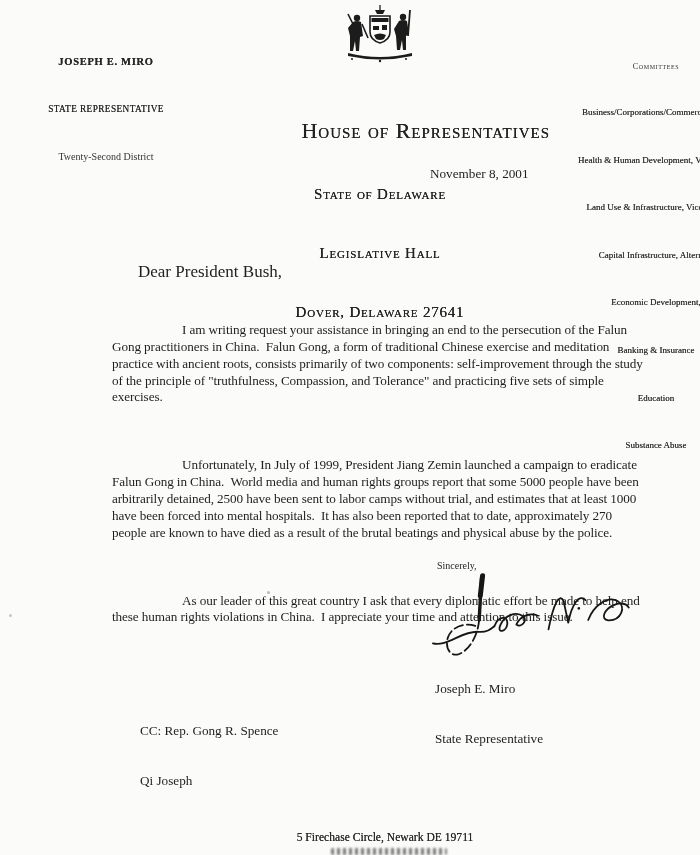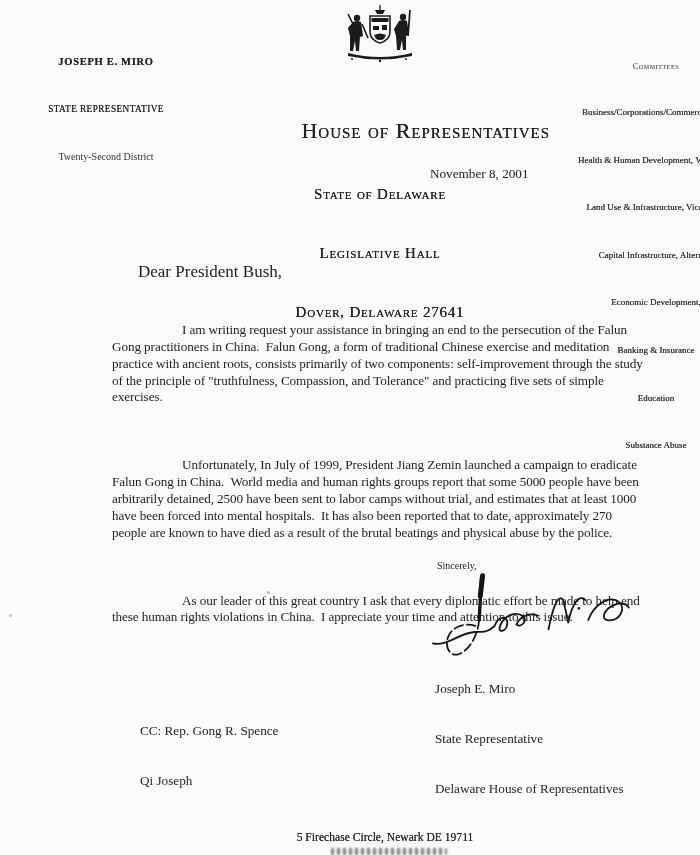--- a/index.html
+++ b/index.html
@@ -126,21 +126,20 @@
       <path d="M66 55 C70 45 80 44 79 53 C78 61 68 63 72 54 C76 45 88 40 95 46 C100 50 93 58 88 54 C92 46 102 42 110 46" stroke-width="1.8"></path>
       <path d="M120 60 C126 34 132 24 136 32 L140 54 C144 36 152 25 158 32" stroke-width="1.8"></path>
       <circle cx="151" cy="40" r="1.4" fill="#161616" stroke-width="0"></circle>
       <path d="M160 52 C166 38 180 28 190 34 C199 40 193 54 180 53 C172 52 176 42 186 38 C193 35 199 37 201 41" stroke-width="1.8"></path>
     </g>
   </svg>
 
   <div class="abs signer">
     <div>Joseph E. Miro</div>
     <div>State Representative</div>
-    <div>Delaware House of Representatives</div>
   </div>
 
   <div class="abs cc">
     <div>CC: Rep. Gong R. Spence</div>
     <div>Qi Joseph</div>
   </div>
 
   <div class="abs footer">
     <div>5 Firechase Circle, Newark DE 19711</div>
     

